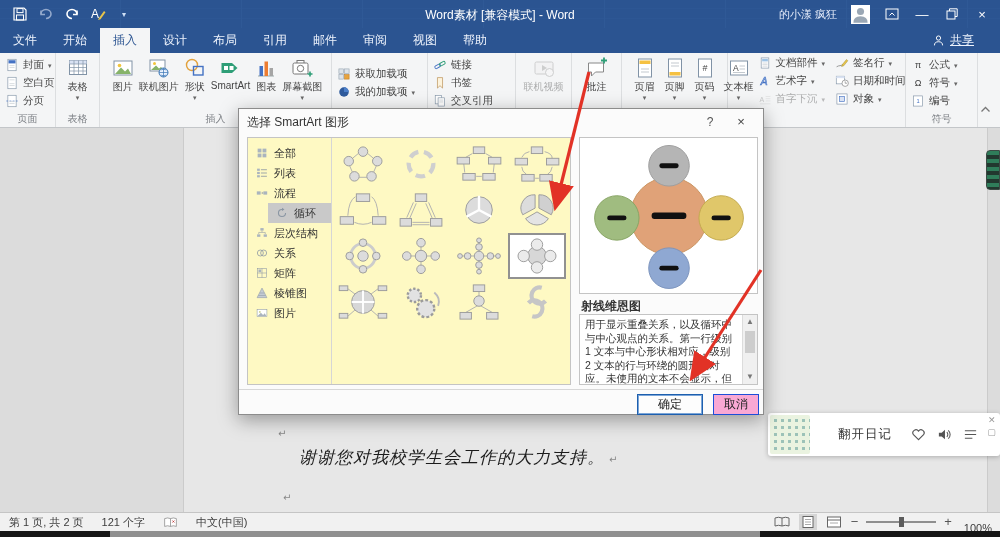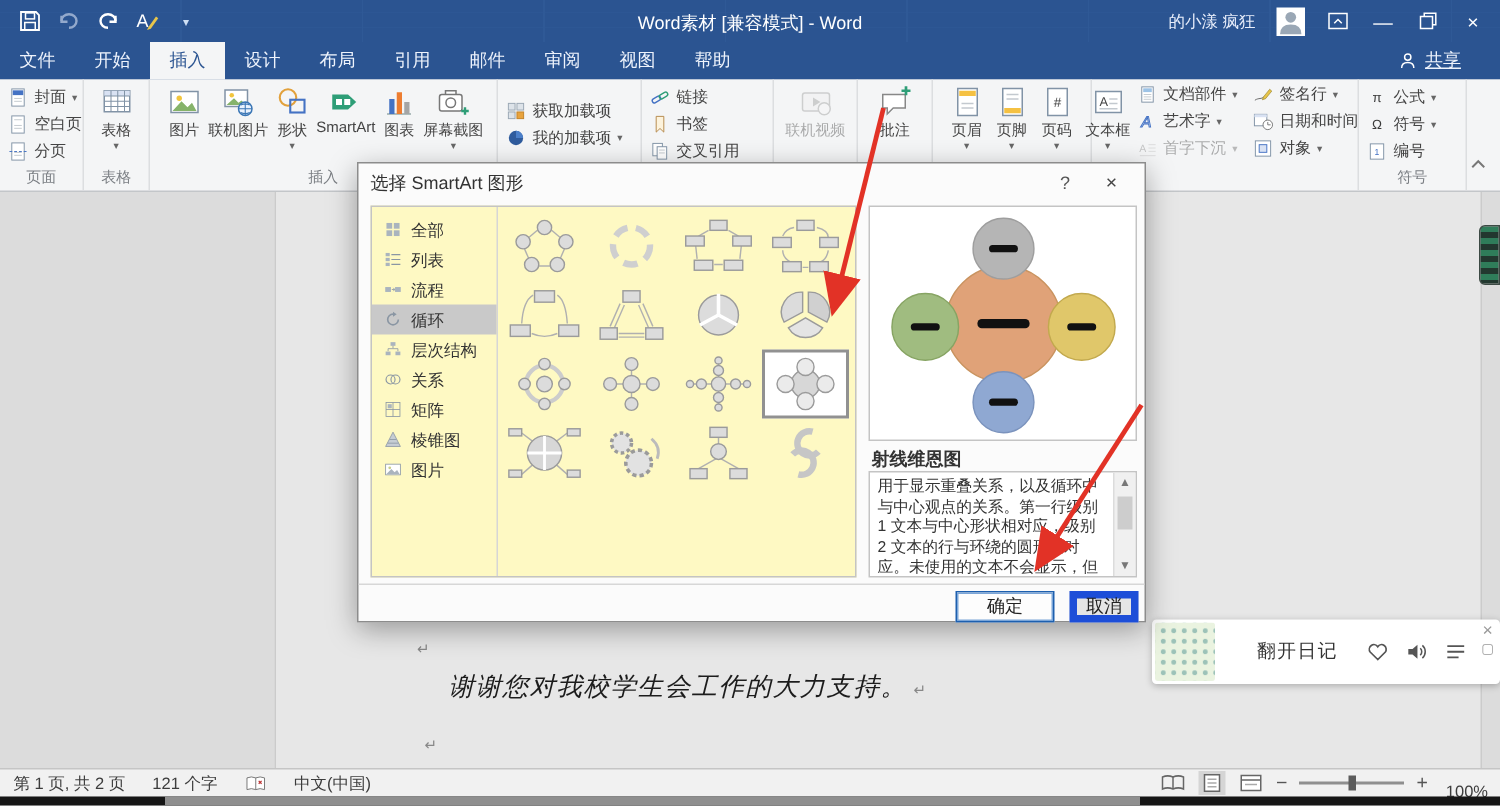--- a/index.html
+++ b/index.html
@@ -47,35 +47,35 @@
 #docline{position:absolute;left:115px;top:318px;font-family:"DejaVu Serif",serif;font-style:italic;font-size:17px;color:#1c1c1c;letter-spacing:1px;}
 .pmark{position:absolute;color:#888;font-size:10px;font-family:"DejaVu Sans",sans-serif;}
 
 #dialog{left:238px;top:108px;width:526px;height:307px;background:#fbfbfb;border:1px solid #8c8c8c;box-shadow:0 5px 18px rgba(0,0,0,.35);z-index:30;}
 #dlg-title{position:absolute;left:0;top:0;right:0;height:27px;display:flex;align-items:center;font-size:12px;color:#333;padding-left:8px;}
 #dlg-help{position:absolute;right:44px;top:6px;width:18px;height:16px;text-align:center;font-size:12px;color:#555;}
 #dlg-close{position:absolute;right:12px;top:5px;width:20px;height:17px;text-align:center;font-size:13px;color:#444;}
 #listwrap{position:absolute;left:8px;top:28px;width:324px;height:248px;background:#fef9c3;border:1px solid #c4c4c4;display:flex;}
 #cats{width:84px;border-right:1px solid #d6d6d6;padding-top:5px;}
 .catrow{display:flex;align-items:center;gap:6px;height:20px;padding-left:8px;font-size:11px;color:#333;}
-.catrow.sel{background:#c9c9c9;}
+.catrow.sel{background:#c9c9c9;margin-left:20px;}
 .caticon{width:12px;height:12px;}
 #gal{flex:1;display:grid;grid-template-columns:repeat(4,58px);grid-auto-rows:46px;padding:3px 0 0 2px;}
 .gcell{display:flex;align-items:center;justify-content:center;}
 .gcell svg{width:50px;height:38px;}
 .gcell.sel{border:2px solid #919191;background:#fff;}
 #prevbox{position:absolute;left:340px;top:28px;width:179px;height:157px;background:#fff;border:1px solid #c4c4c4;display:flex;align-items:center;justify-content:center;}
 #prevtitle{position:absolute;left:342px;top:189px;font-size:12px;font-weight:bold;color:#333;}
 #descbox{position:absolute;left:340px;top:205px;width:179px;height:71px;background:#fff;border:1px solid #c4c4c4;overflow:hidden;}
 #desctext{position:absolute;left:5px;top:3px;width:152px;font-size:10.5px;line-height:13.5px;color:#333;}
 #dsb{position:absolute;right:0;top:0;bottom:0;width:15px;background:#f0f0f0;border-left:1px solid #dcdcdc;}
 .sbarrow{position:absolute;left:0;width:14px;height:14px;text-align:center;font-size:8px;color:#777;line-height:14px;}
 #dsb-thumb{position:absolute;left:2px;width:10px;top:16px;height:22px;background:#cdcdcd;}
 #dlg-sep{position:absolute;left:0;right:0;top:280px;border-top:1px solid #d7d7d7;}
-.dlgbtn{position:absolute;top:285px;height:21px;font-size:12px;color:#222;background:#e5e5e5;border:5px solid #1d4ed8;display:flex;align-items:center;justify-content:center;}
+.dlgbtn{position:absolute;top:285px;height:21px;font-size:12px;color:#222;background:#f9a8d4;border:1px solid #1d4ed8;display:flex;align-items:center;justify-content:center;}
 #btn-ok{left:398px;width:66px;background:#fdfdfd;border:1px solid #1d5fae;box-shadow:inset 0 0 0 1px #7aa5d8;}
 #btn-cancel{left:474px;width:46px;}
 
 #arrows{left:0;top:0;width:1000px;height:537px;z-index:40;pointer-events:none;}
 
 #widget{left:768px;top:413px;width:232px;height:43px;background:#fff;border-radius:3px;box-shadow:0 1px 5px rgba(0,0,0,.25);z-index:25;display:flex;align-items:center;}
 #wthumb{width:40px;height:39px;margin-left:2px;border-radius:2px;background:#eaf3e0;
  background-image:radial-gradient(circle,#9cc2b8 1.4px,transparent 1.9px);background-size:7px 7px;background-position:2px 2px;}
 #wtitle{font-size:12.5px;color:#333;margin-left:28px;letter-spacing:1px;}
 #wicons{margin-left:auto;display:flex;align-items:center;gap:11px;padding-right:22px;}

